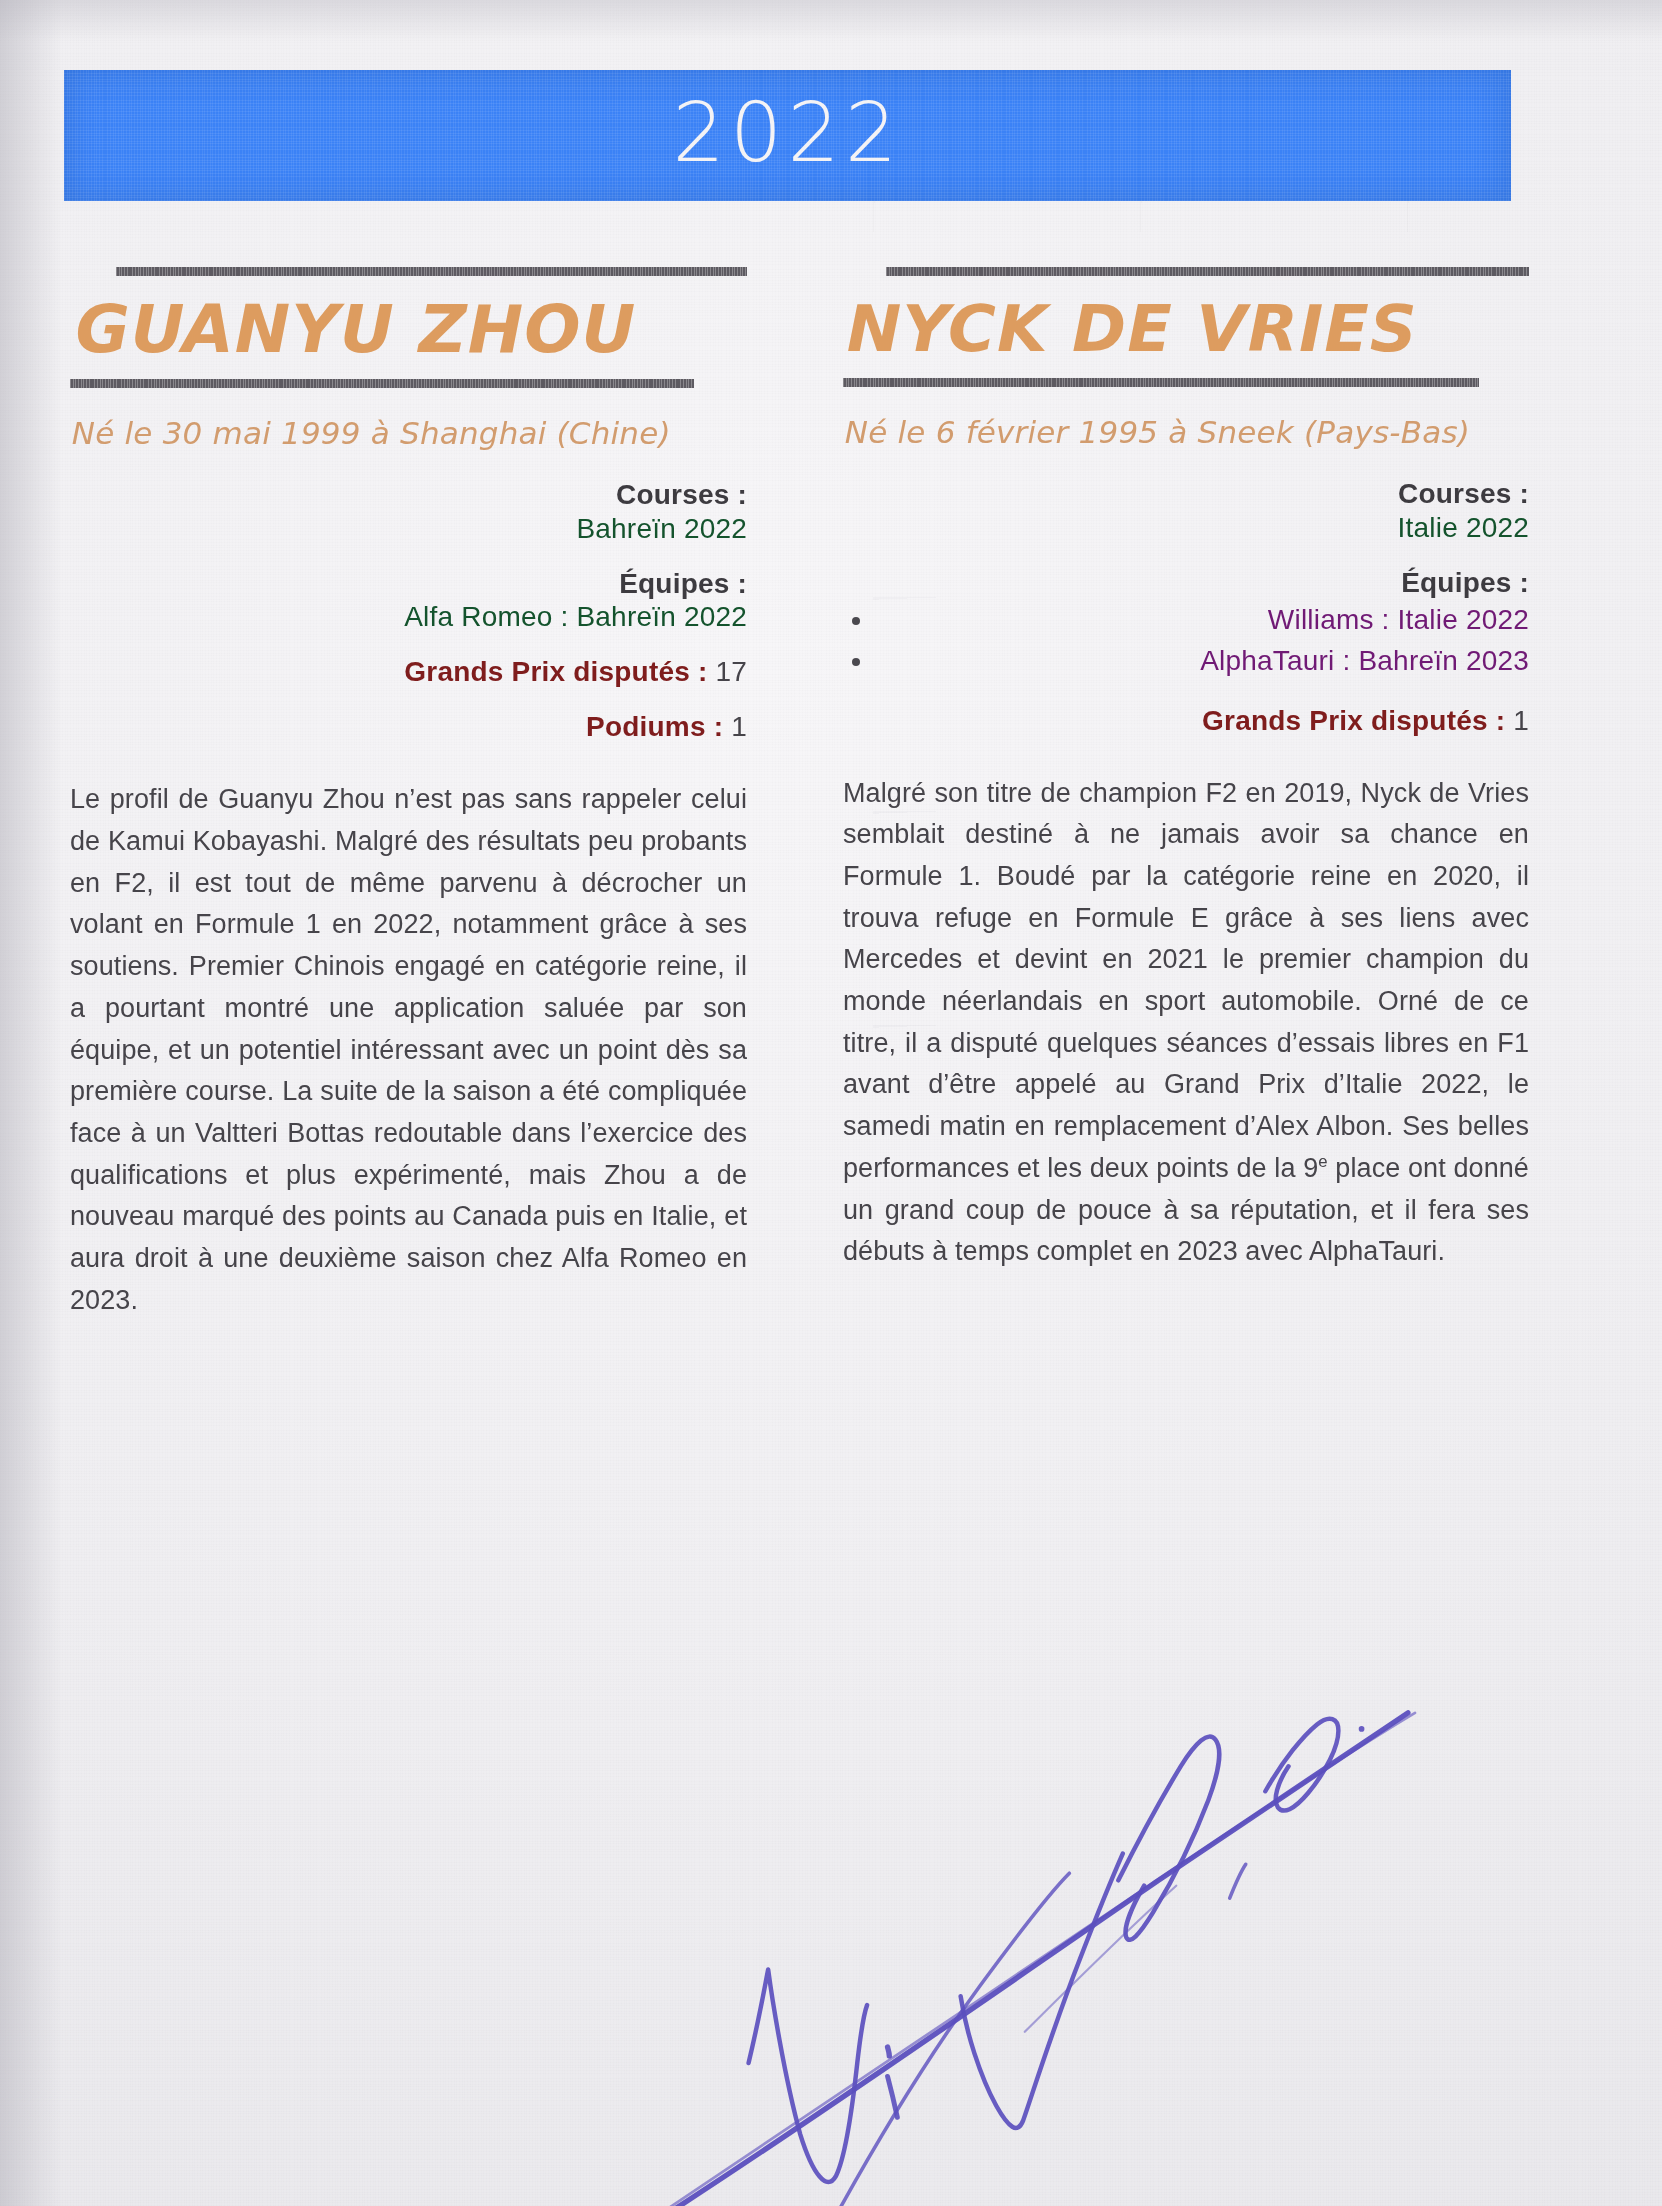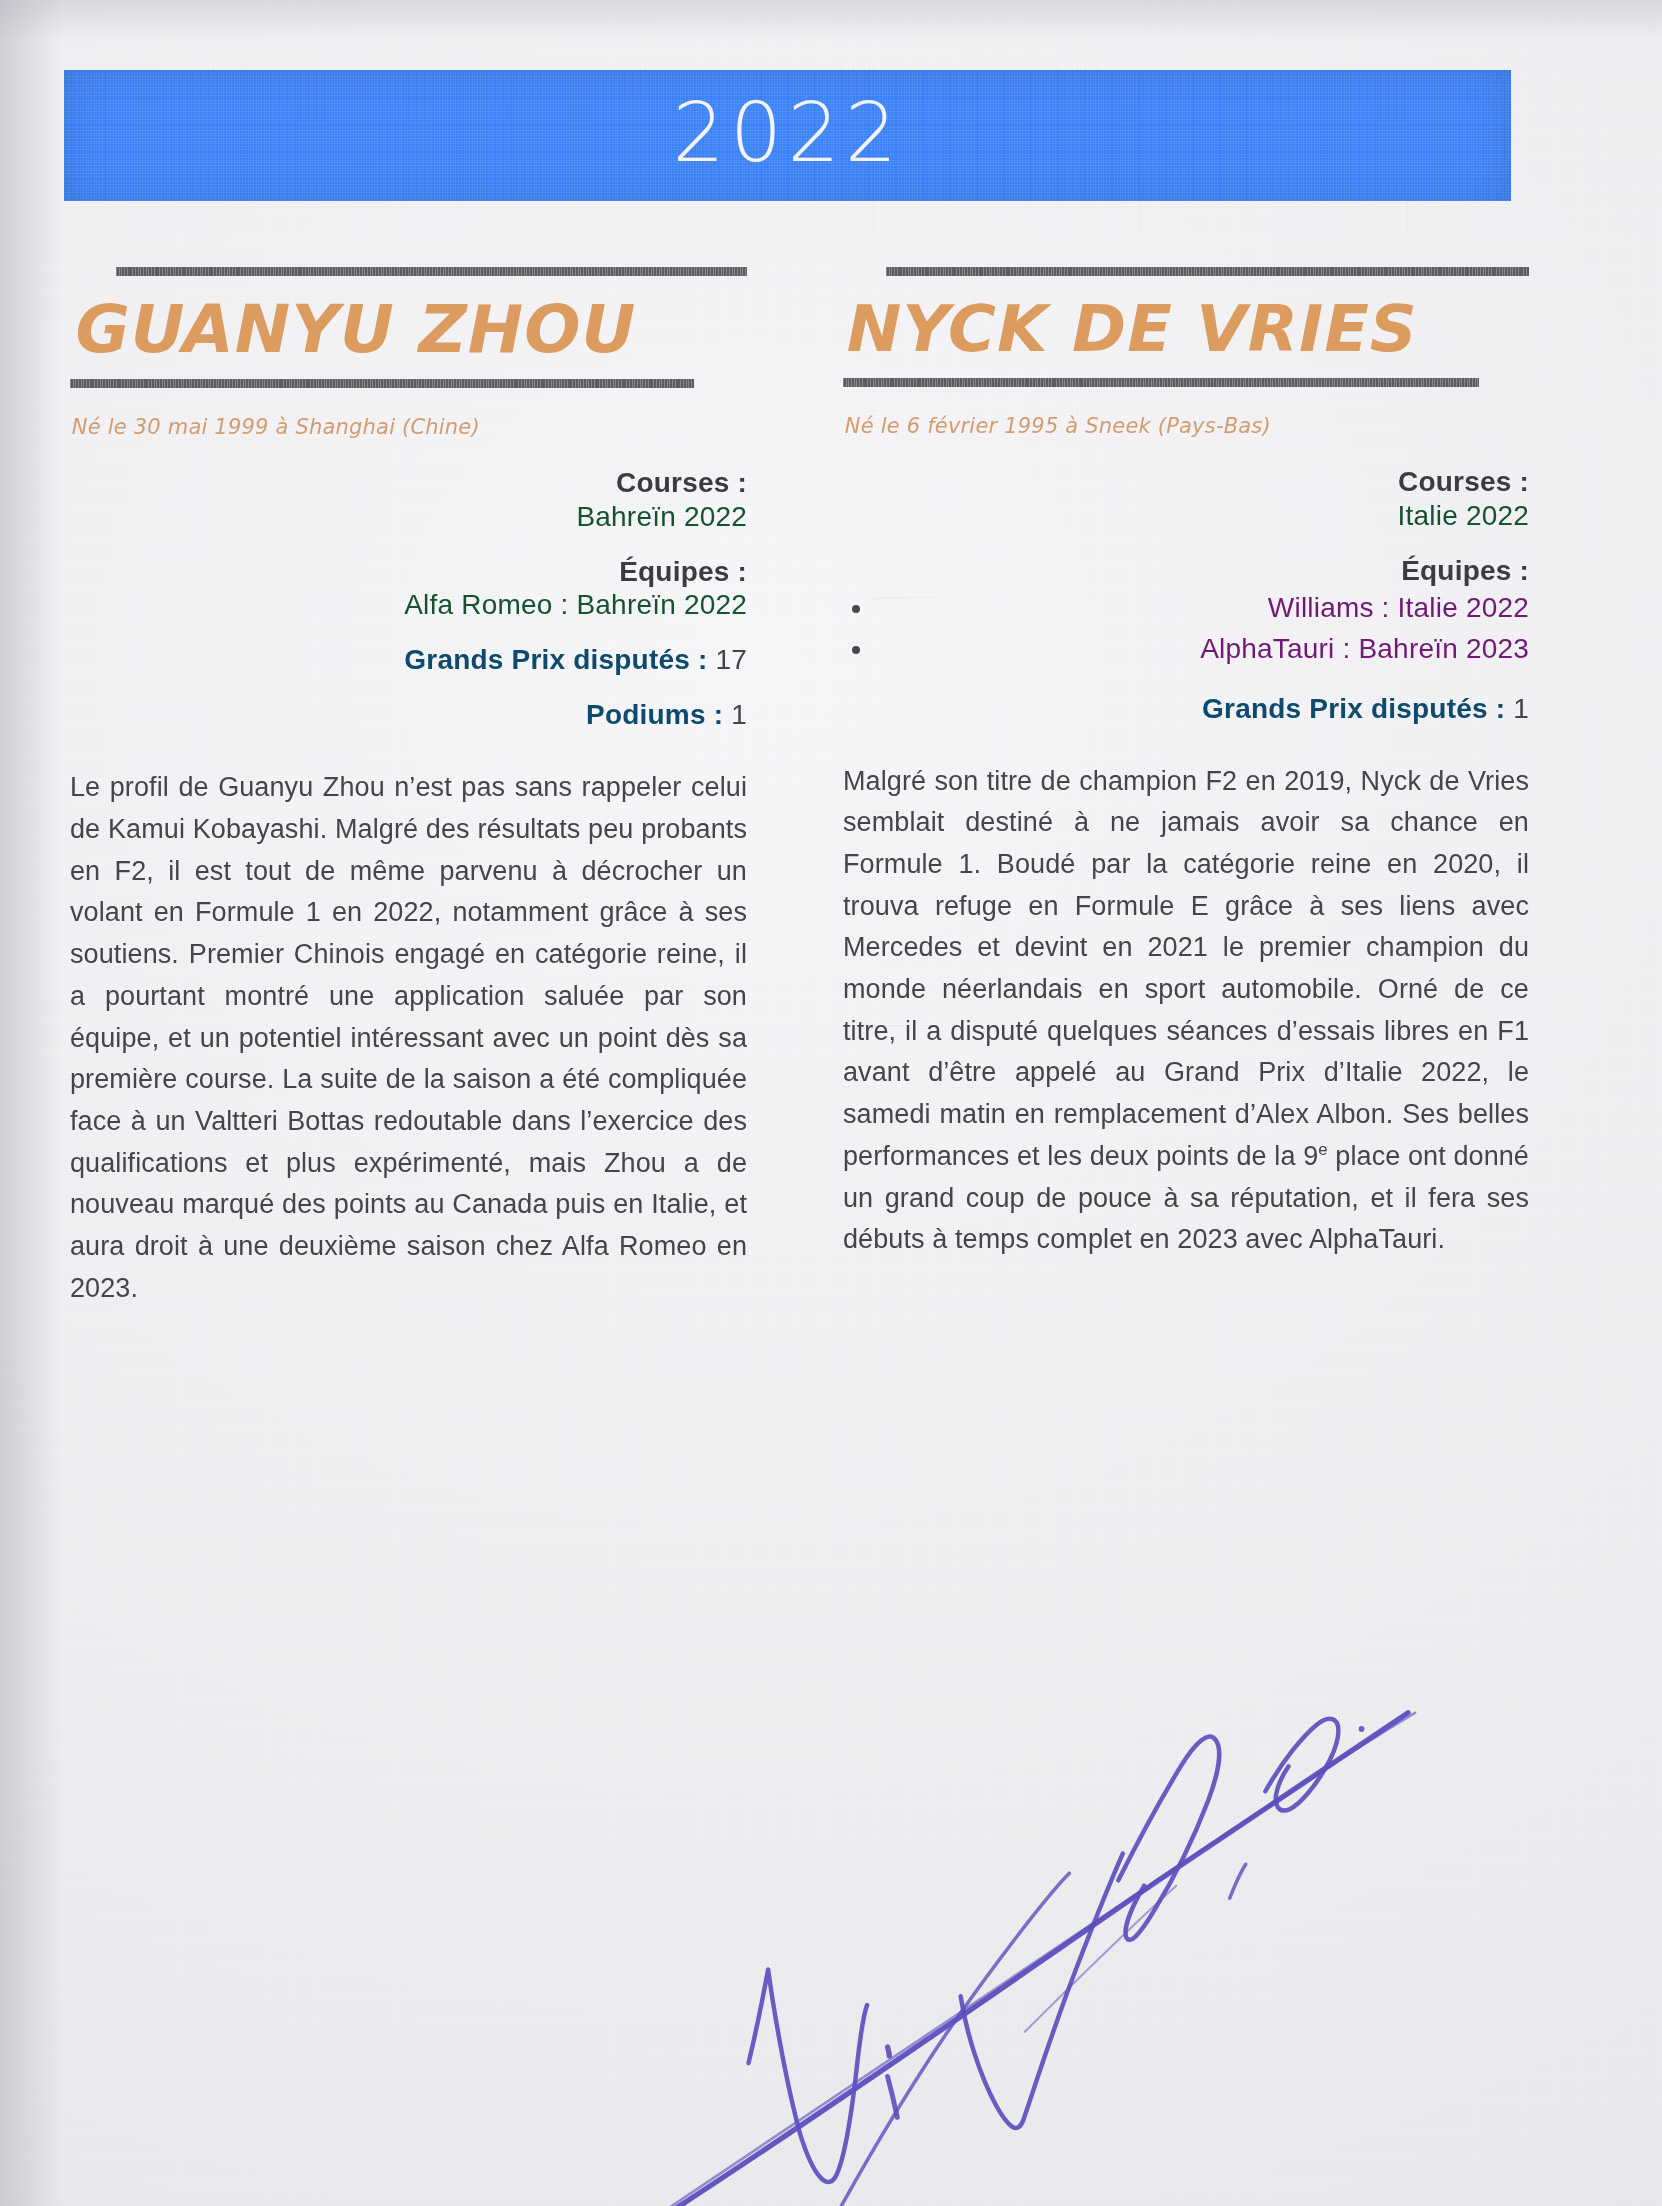--- a/index.html
+++ b/index.html
@@ -120,21 +120,21 @@
     padding: 19.6px 0 14.3px 5.3px;
     white-space: nowrap;
     transform: scaleX(1.02);
     transform-origin: left center;
   }
   .col-right .driver-name { font-size: 64px; padding-left: 3.6px; }
 
   .born {
     color: #d29c6e;
     font-style: italic;
-    font-size: 21px;
+    font-size: 31px;
     letter-spacing: 0.2px;
     margin: 27px 0 0 1.8px;
     font-family: "DejaVu Sans", sans-serif;
   }
 
   .stats { margin-top: 28px; text-align: right; }
   .stat-block { margin-bottom: 23px; }
   .stat-label {
     font-weight: bold;
     font-size: 28px;
@@ -146,21 +146,21 @@
     font-size: 28px;
     color: #14532d;
     letter-spacing: 0.2px;
   }
   .stat-inline {
     font-size: 28px;
     color: #46444a;
     margin-bottom: 23px;
     letter-spacing: 0.2px;
   }
-  .stat-inline b { color: #0c4a6e; font-weight: bold; }
+  .stat-inline b { color: #7f1d1d; font-weight: bold; }
 
   ul.team-list {
     list-style: none;
     margin: 1.8px 0 0 0;
     padding: 0;
   }
   ul.team-list li {
     font-size: 28px;
     color: #701a75;
     letter-spacing: 0.2px;

